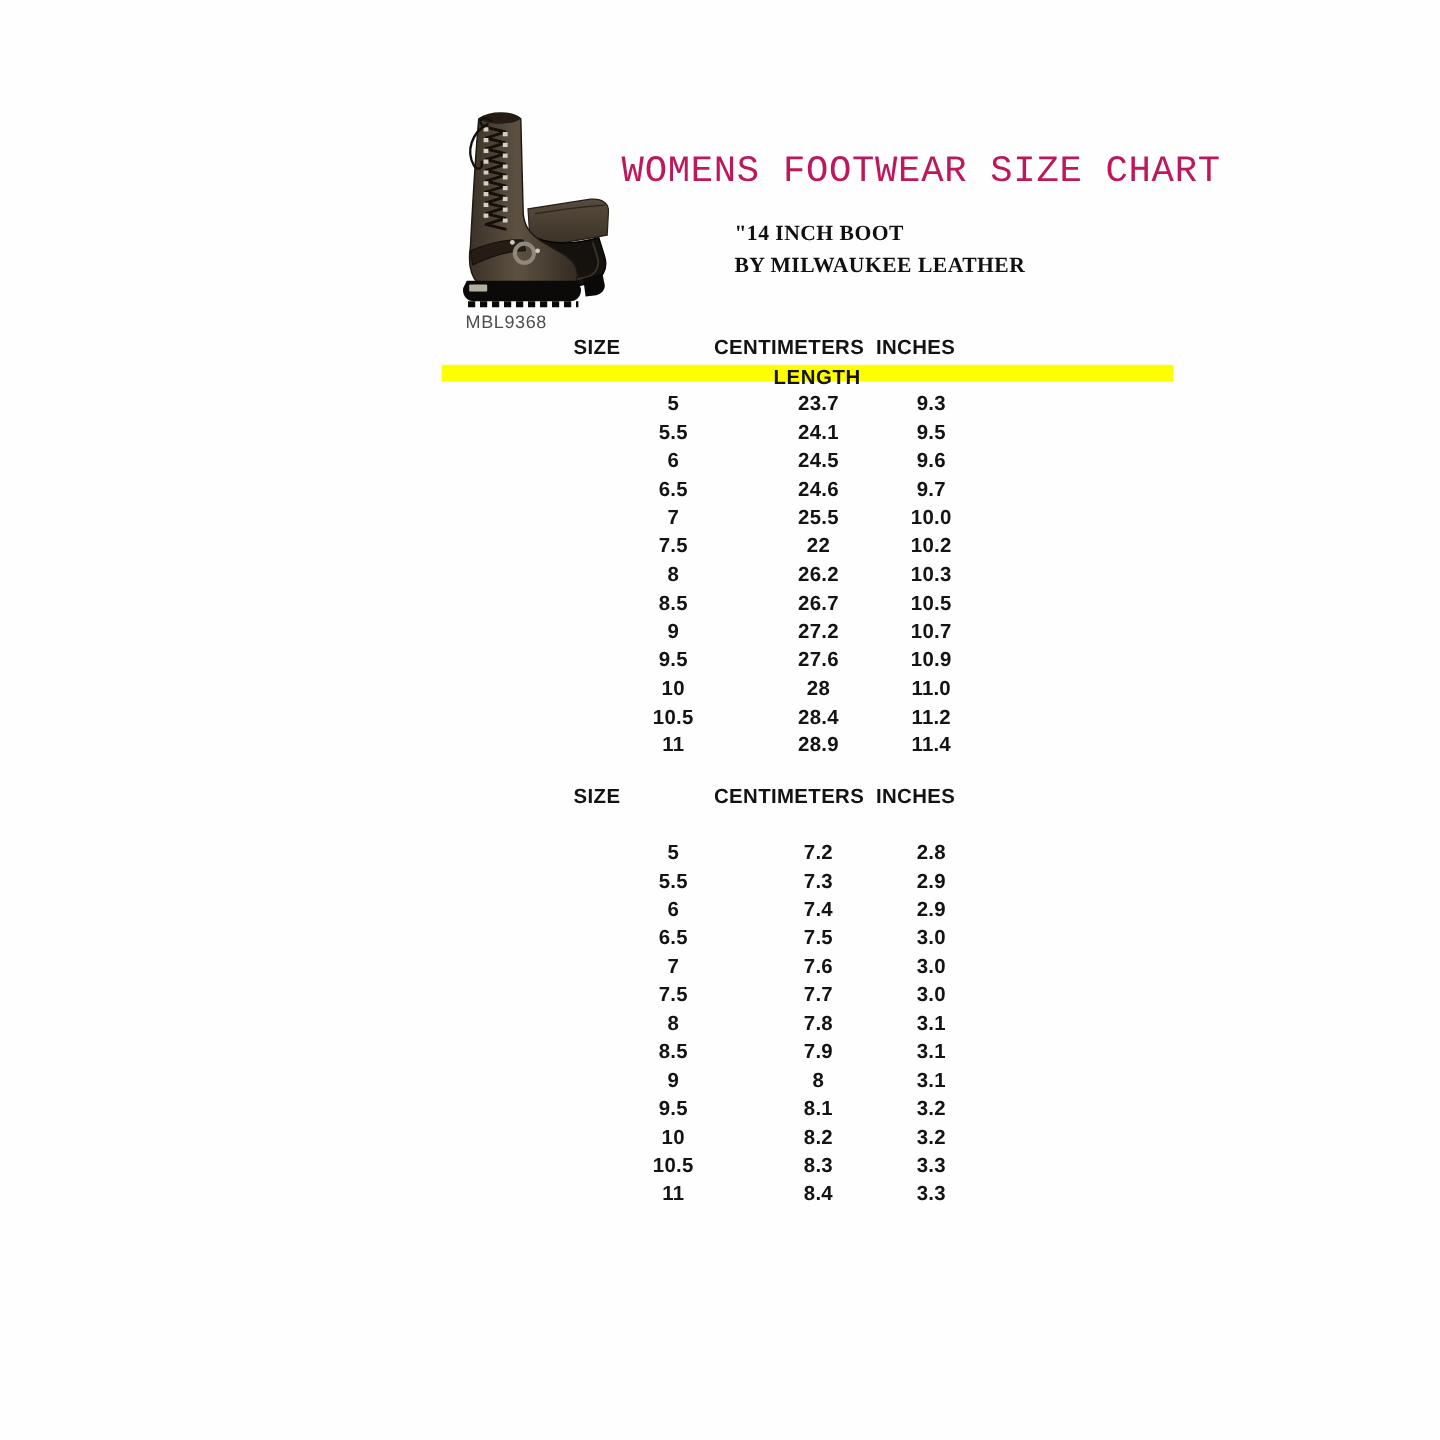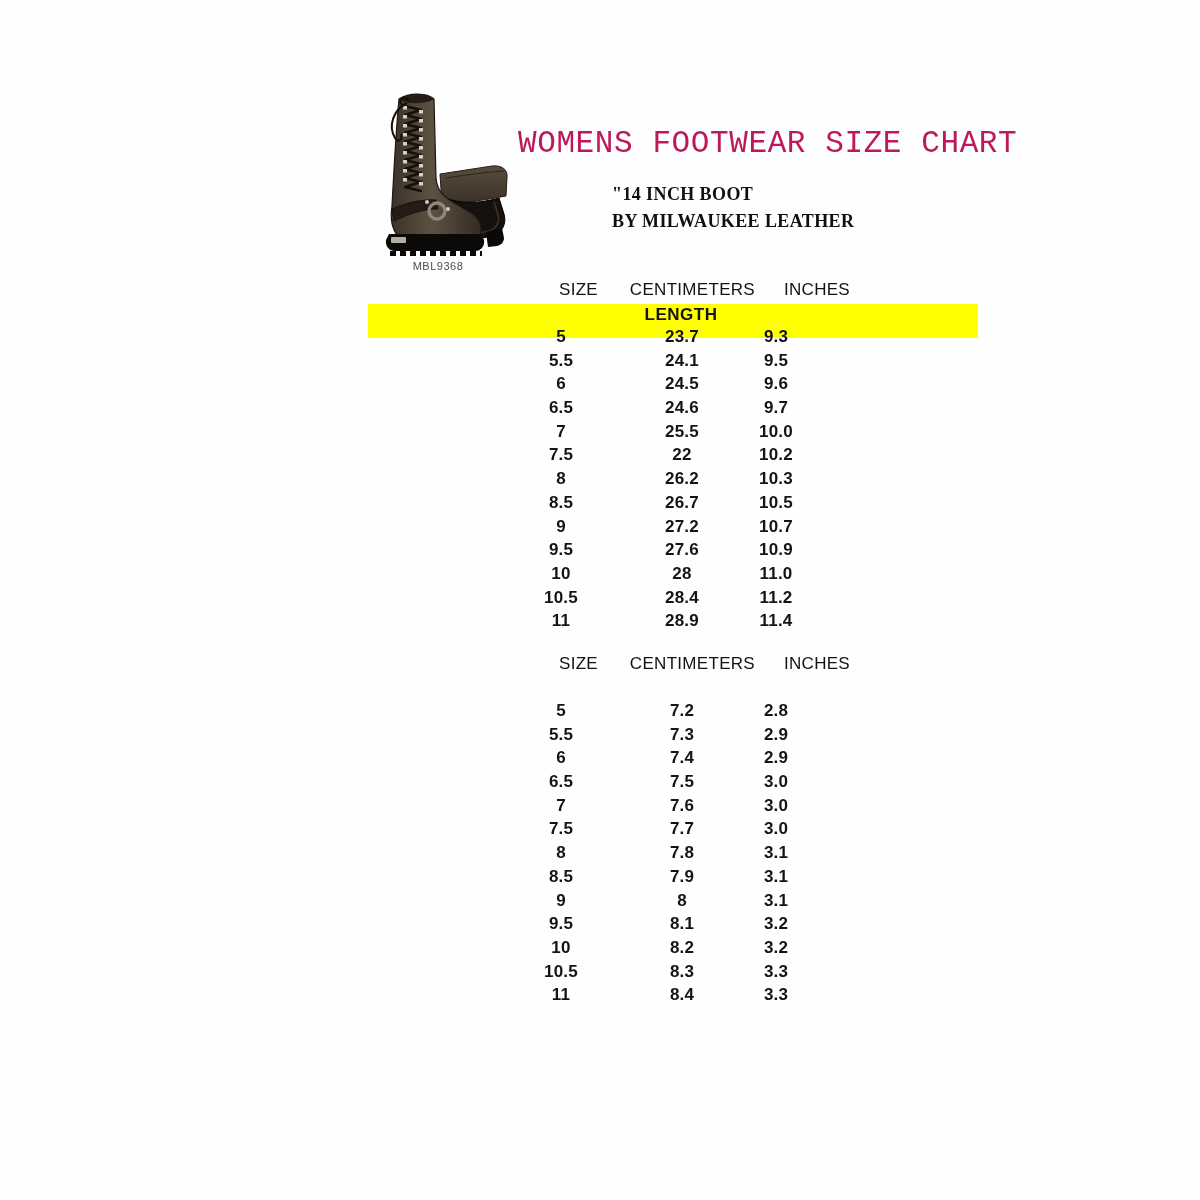--- a/index.html
+++ b/index.html
@@ -7,32 +7,32 @@
   .page{position:relative;width:1200px;height:1200px;background:#fefefe;color:#121212;overflow:hidden;}
 
   .title{position:absolute;left:518px;top:126px;font-family:Liberation Mono, monospace;
          font-size:31px;font-weight:400;letter-spacing:.6px;white-space:nowrap;color:#be185d;}
   .sub{position:absolute;left:612px;font-family:"Liberation Serif",serif;font-size:18px;
        font-weight:700;letter-spacing:.4px;color:#101010;white-space:nowrap;}
   .sub1{top:184px}
   .sub2{top:211px}
 
   .boot-figure{position:absolute;left:380px;top:88px;width:130px;height:170px;}
-  .model{position:absolute;left:388px;top:260px;width:100px;text-align:center;
-         font-size:11px;color:#4e4e4e;letter-spacing:.5px;}
+  .model{position:absolute;left:388px;top:260px;width:100px;
+         font-size:15px;color:#4e4e4e;letter-spacing:.5px;}
 
   .size-table{position:absolute;left:0;width:1200px;height:360px;}
   .t1{top:280px}
   .t2{top:654px}
-  .col-h{position:absolute;top:0;height:20px;font-size:17px;font-weight:400;
-         text-align:right;letter-spacing:.3px;color:#131313;white-space:nowrap;}
+  .col-h{position:absolute;top:0;height:20px;font-size:17px;font-weight:700;
+         text-align:left;letter-spacing:.3px;color:#131313;white-space:nowrap;}
   .col-h1{left:478px;width:120px}
   .col-h2{left:595px;width:160px}
   .col-h3{left:730px;width:120px}
-  .band{position:absolute;left:368px;top:24px;width:610px;height:34px;
+  .band{position:absolute;left:368px;top:24px;width:610px;height:14px;
         background:var(--highlight-yellow,#ffff00);font-size:17px;font-weight:700;
         text-align:center;line-height:21px;letter-spacing:.5px;color:#141414;
         padding-left:16px;box-sizing:border-box;}
   .rows{position:absolute;left:368px;top:45px;width:610px;}
   .row{position:relative;height:23.7px;}
   .row span{position:absolute;top:0;width:200px;text-align:center;font-size:17px;
             font-weight:700;line-height:23.7px;letter-spacing:.2px;color:#141414;}
   .c1{left:93px}
   .c2{left:214px}
   .c3{left:308px}

